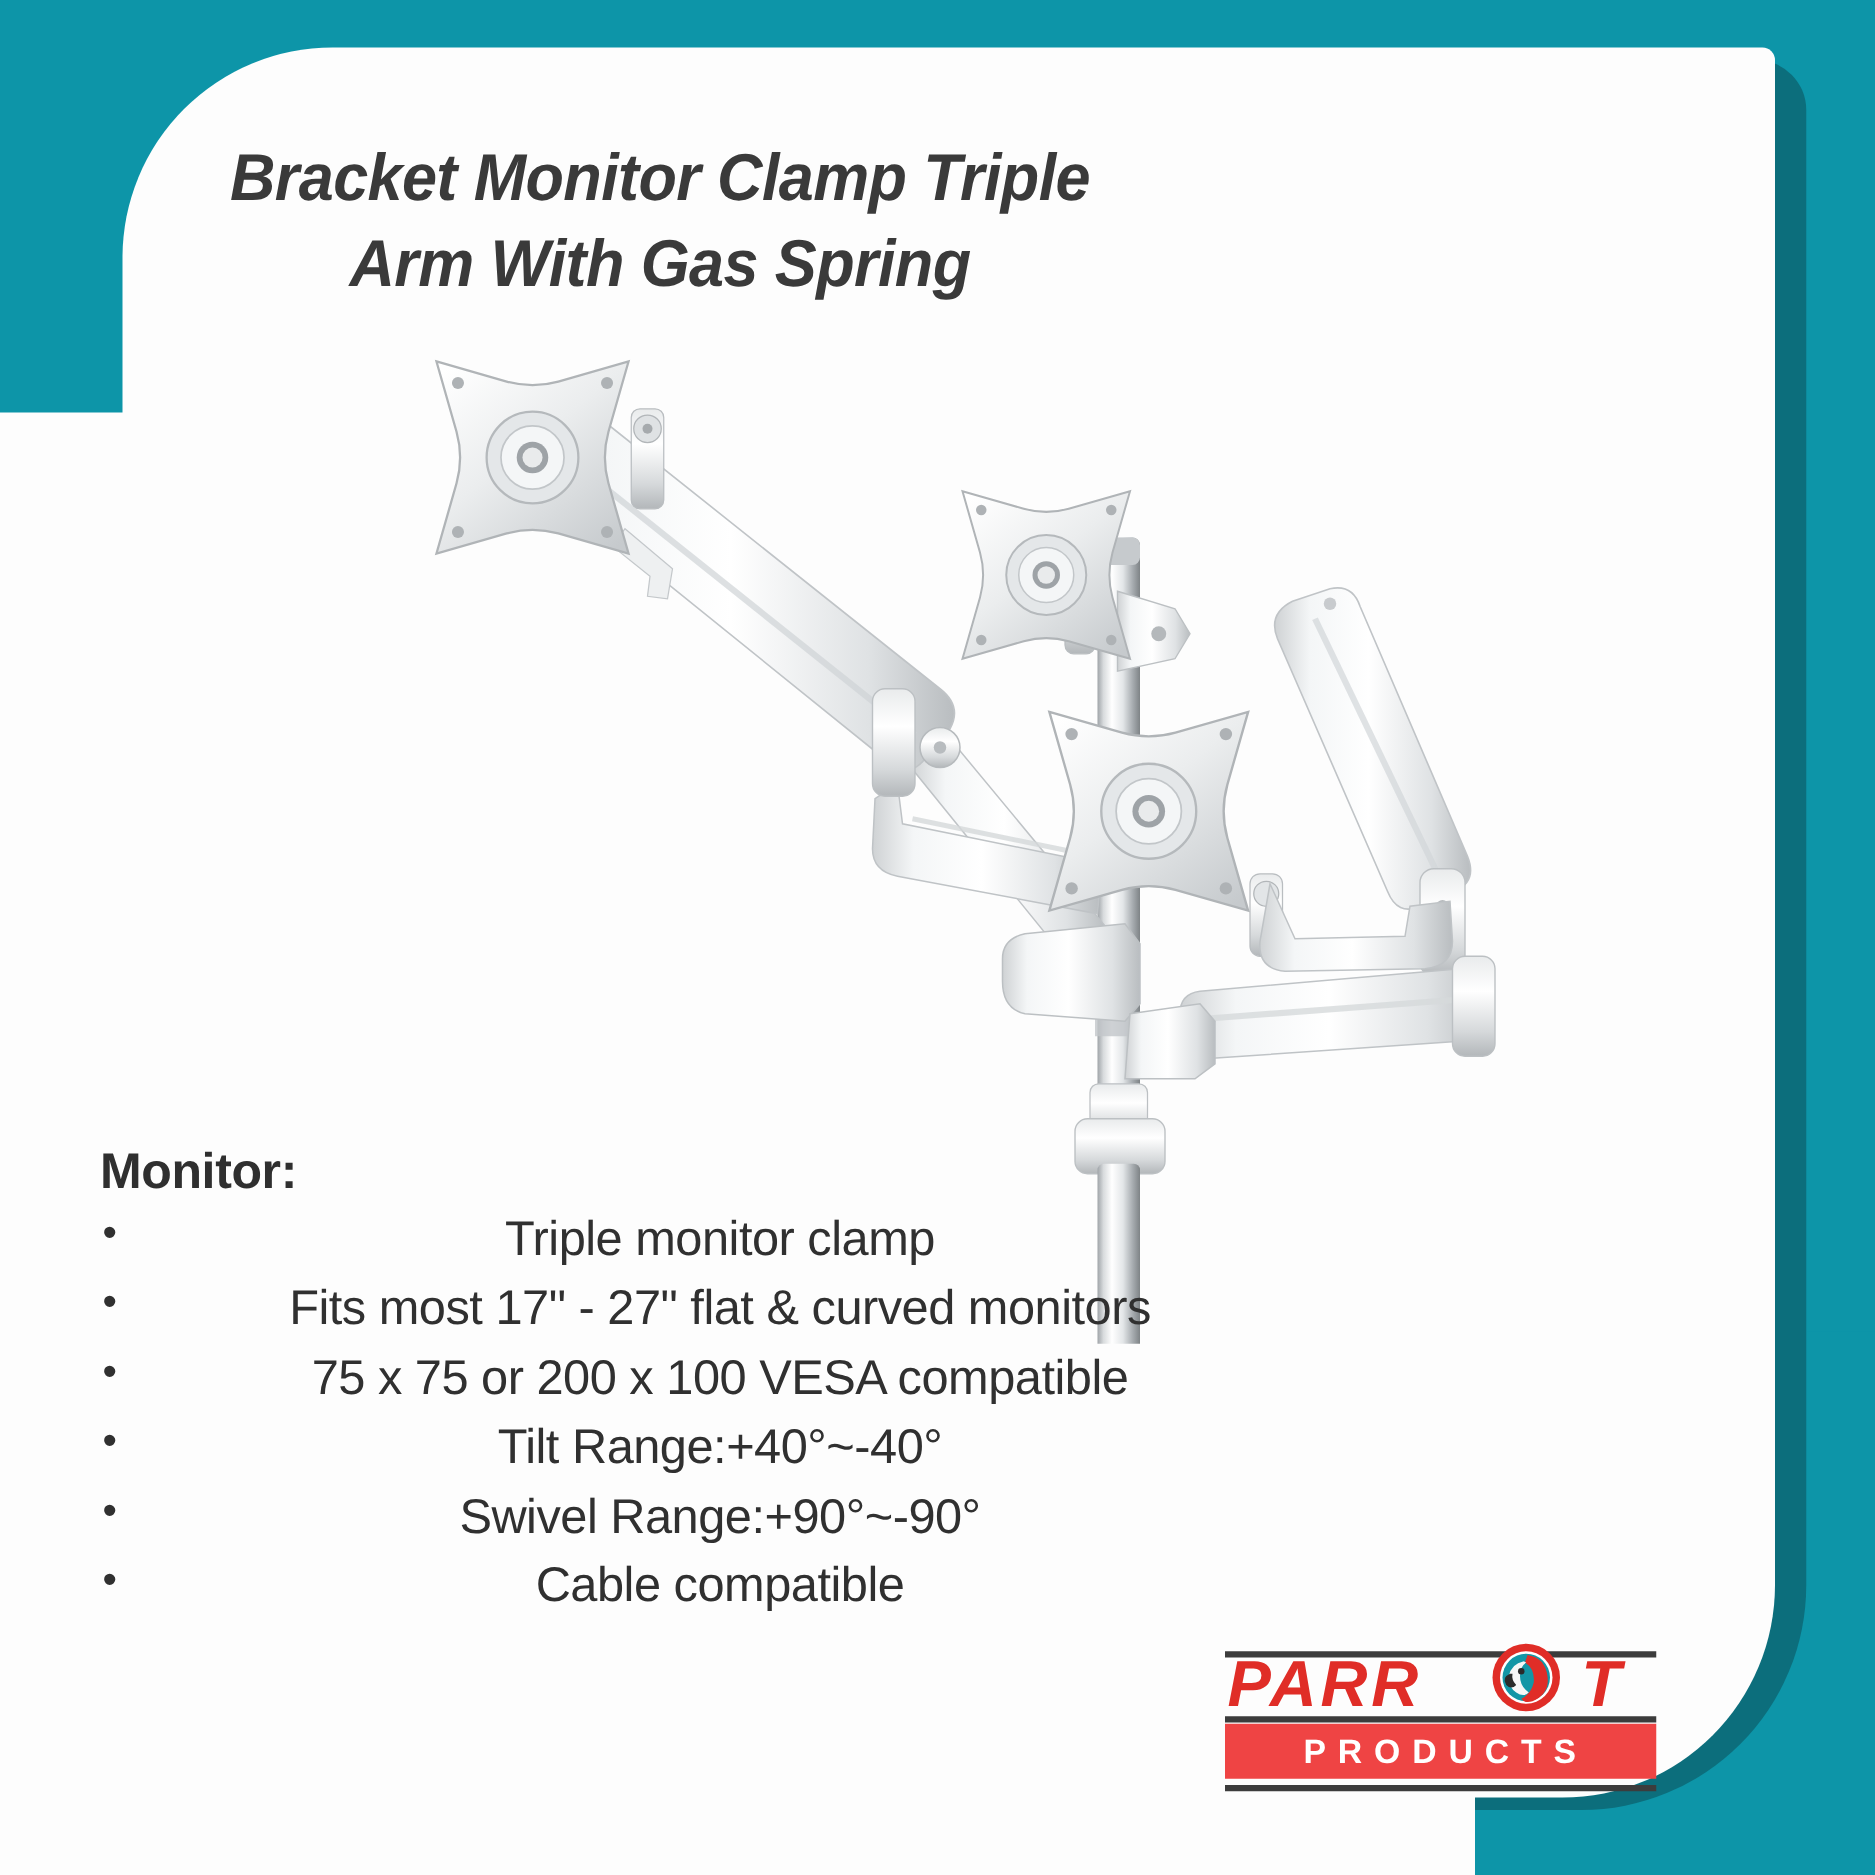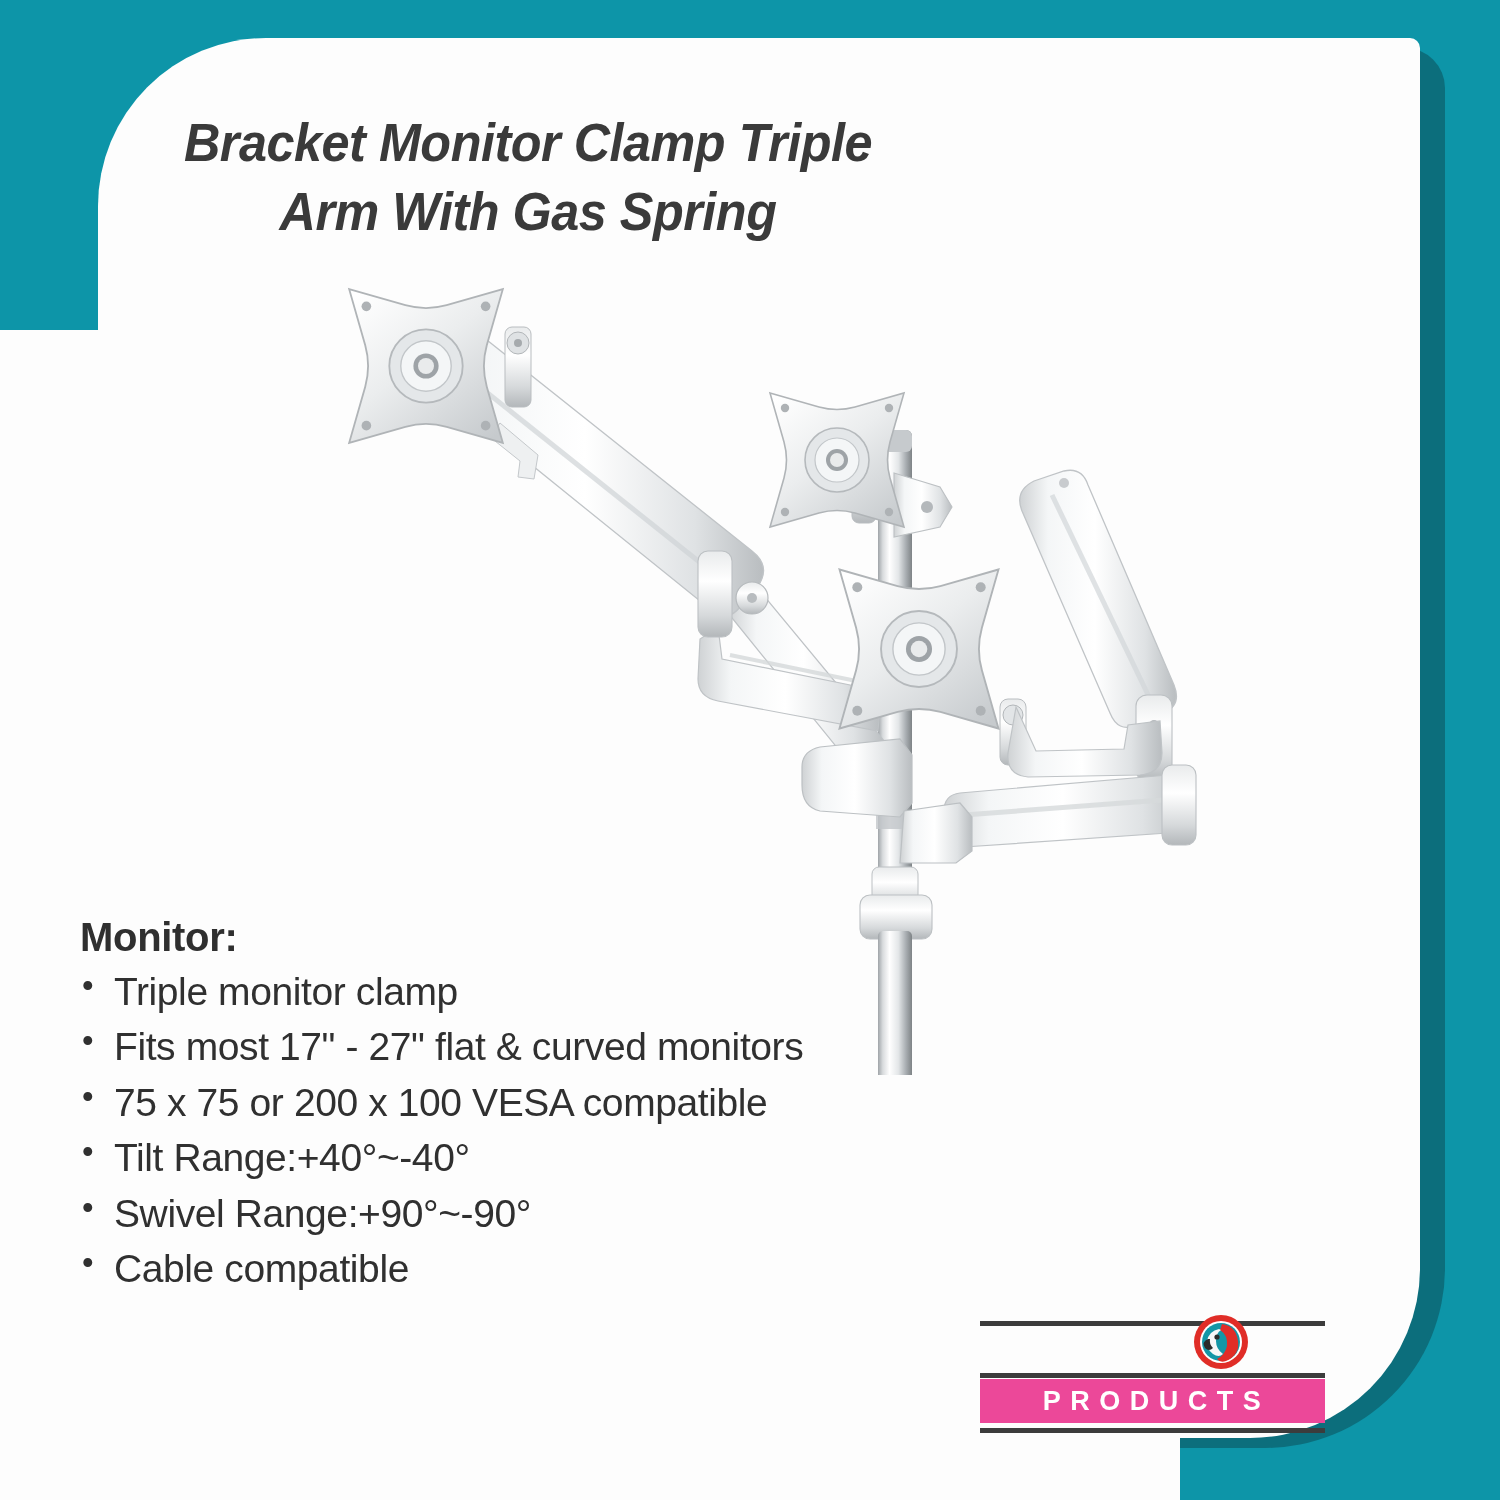--- a/index.html
+++ b/index.html
@@ -53,20 +53,21 @@
   .features-heading{
     font-size:40px;font-weight:bold;color:#2f2f2f;
     letter-spacing:-0.3px;margin:0 0 4px 2px;
   }
   .feat-list{list-style:none;margin:0;padding:0;}
   .feat-item{
     position:relative;
     font-size:39px;line-height:1.42;color:#303030;
     padding-left:36px;letter-spacing:-0.4px;
     white-space:nowrap;
+    text-align:center;
   }
   .feat-item:before{
     content:"\2022";position:absolute;left:4px;top:-1px;
     font-size:33px;color:#303030;
   }
 
   
   .logo{position:absolute;left:980px;top:1315px;width:345px;height:125px;}
   .logo-rule{position:absolute;left:0;width:345px;height:5px;background:#3c3c3c;}
   .logo-rule.r1{top:6px;}
@@ -78,21 +79,21 @@
     color:#e02d27;letter-spacing:3px;
     -webkit-text-stroke:0px;
   }
   .logo-parrot .pre{position:absolute;left:2px;top:0;}
   .logo-parrot .post{position:absolute;left:285px;top:0;}
   .logo-bird{
     position:absolute;left:212px;top:-2px;width:58px;height:58px;
   }
   .logo-products{
     position:absolute;left:0;top:64px;width:345px;height:44px;
-    background:#ec4899;
+    background:#ef4444;
     color:#ffffff;font-weight:bold;font-size:27px;line-height:44px;
     letter-spacing:9.5px;text-align:center;
     box-sizing:border-box;padding-left:8px;
   }
 
   
   .product{position:absolute;left:300px;top:255px;width:900px;height:820px;}
   .product svg{display:block;width:100%;height:100%;}
 </style>
 </head>
@@ -258,20 +259,24 @@
       <li class="feat-item">Fits most 17" - 27" flat &amp; curved monitors</li>
       <li class="feat-item">75 x 75 or 200 x 100 VESA compatible</li>
       <li class="feat-item">Tilt Range:+40°~-40°</li>
       <li class="feat-item">Swivel Range:+90°~-90°</li>
       <li class="feat-item">Cable compatible</li>
     </ul>
   </div>
 
   <div class="logo">
     <div class="logo-rule r1"></div>
+    <div class="logo-parrot">
+      <span class="pre">PARR</span>
+      <span class="post">T</span>
+    </div>
     <div class="logo-bird">
       <svg viewBox="0 0 58 58" xmlns="http://www.w3.org/2000/svg">
         <circle cx="29" cy="29" r="27" fill="#e02d27"></circle>
         <circle cx="29" cy="29" r="21" fill="#ffffff"></circle>
         <circle cx="29" cy="29" r="19" fill="#1396a6"></circle>
         <path d="M30 11 Q44 13 46 28 Q48 42 34 48 Q28 50 25 46 Q33 42 35 33 Q36 22 28 17 Z" fill="#e02d27"></path>
         <path d="M27 16 Q17 18 15 28 Q14 36 21 41 Q27 45 31 41 Q24 36 24 28 Q24 20 29 17 Z" fill="#f6f7f7"></path>
         <path d="M16 26 Q9 29 13 35 Q17 39 21 35 Q17 31 18 26 Z" fill="#2b2b2b"></path>
         <circle cx="25" cy="24" r="2.6" fill="#2b2b2b"></circle>
       </svg>

